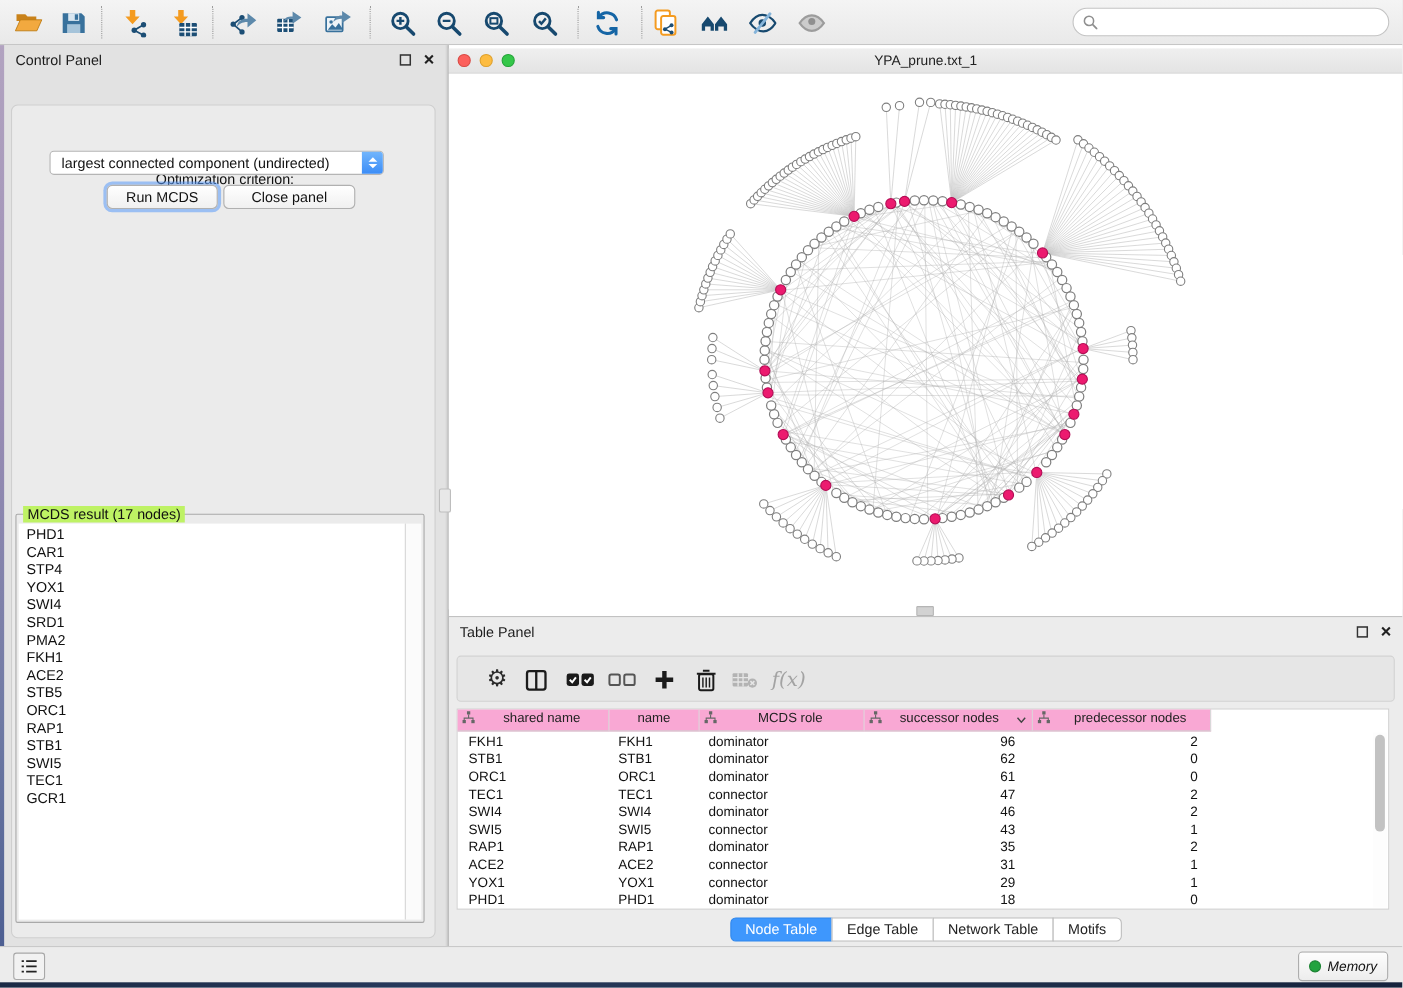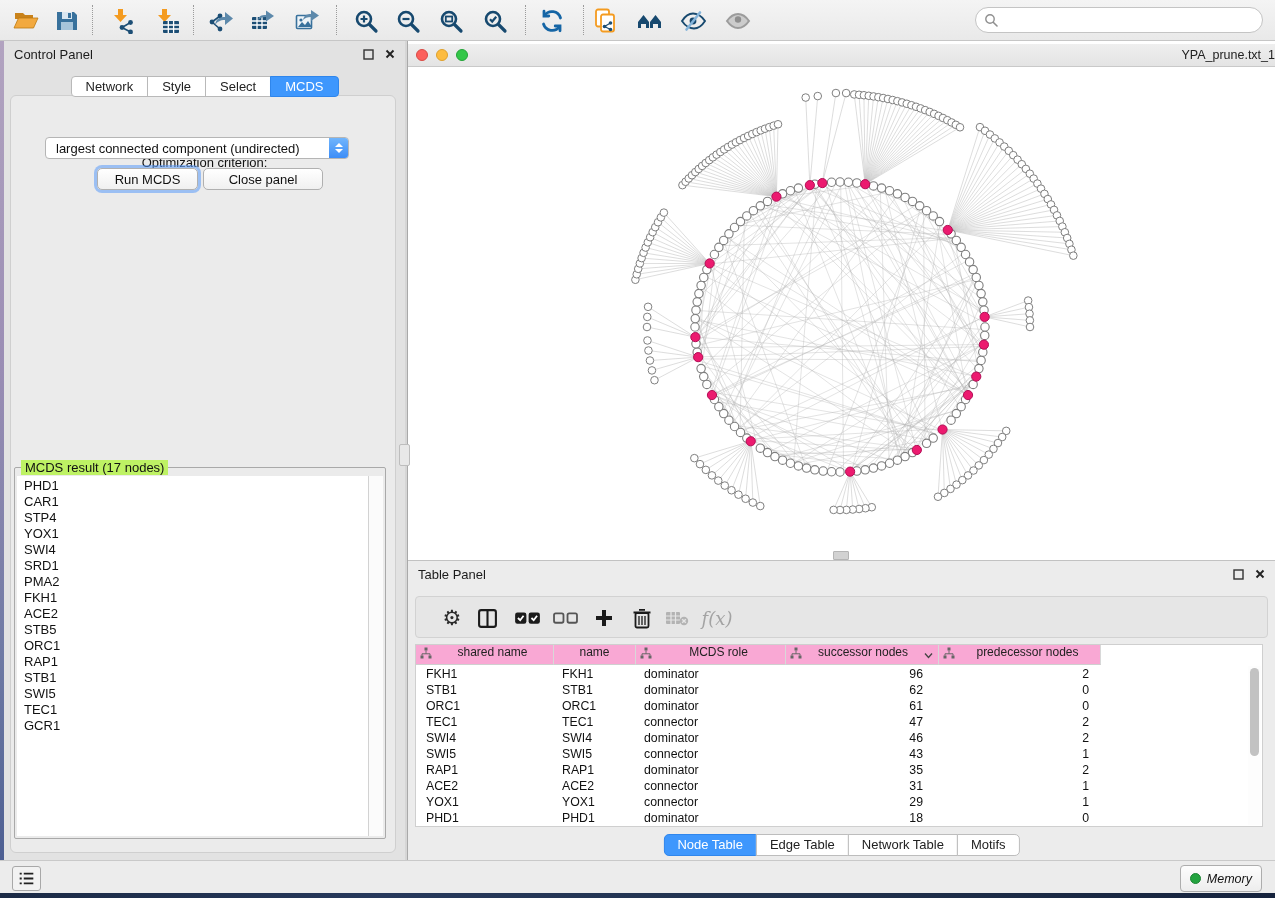--- a/index.html
+++ b/index.html
@@ -55,21 +55,21 @@
   #v-splitter{position:absolute;left:405px;top:41px;width:3px;height:819px;background:#d6d6d6;border-right:1px solid #a9a9a9;box-sizing:border-box;}
   #v-handle{position:absolute;left:399px;top:444px;width:9px;height:20px;background:#e8e8e8;border:1px solid #bdbdbd;border-radius:2px;z-index:5;}
 
   
   #network-window{position:absolute;left:408px;top:41px;width:867px;height:519px;background:#fff;}
   #net-titlebar{position:absolute;left:0;top:3px;width:100%;height:23px;background:linear-gradient(#efefef,#e4e4e4);border-bottom:1px solid #c9c9c9;box-sizing:border-box;}
   .traffic{position:absolute;top:5px;width:12px;height:12px;border-radius:50%;box-sizing:border-box;}
   #tl-red{left:8px;background:#fc605c;border:1px solid #d94a44;}
   #tl-yellow{left:28px;background:#fdbc40;border:1px solid #dfa12c;}
   #tl-green{left:48px;background:#34c749;border:1px solid #23a438;}
-  #net-title{position:absolute;left:0;top:0;width:100%;height:22px;text-align:right;font-size:12.5px;line-height:22px;color:#222;}
+  #net-title{position:absolute;left:0;top:0;width:100%;height:22px;text-align:center;font-size:12.5px;line-height:22px;color:#222;}
   #net-canvas{position:absolute;left:0;top:26px;width:867px;height:487px;background:#fff;}
   #net-divider-handle{position:absolute;left:425px;top:551px;width:14px;height:7px;background:#d2d2d2;border:1px solid #b5b5b5;border-radius:1px;}
 
   
   #table-panel{position:absolute;left:408px;top:560px;width:867px;height:300px;background:#ececec;border-top:1px solid #c2c2c2;box-sizing:border-box;}
   #tp-toolbar{position:absolute;left:7px;top:35px;width:853px;height:42px;background:#e6e6e6;border:1px solid #d2d2d2;border-radius:4px;box-sizing:border-box;}
   .tp-icon{position:absolute;top:8px;width:28px;height:26px;display:flex;align-items:center;justify-content:center;}
   .tp-icon.gear{font-size:21px;color:#2b2b2b;line-height:26px;}
   .tp-icon.fx{font-family:"DejaVu Serif","Liberation Serif",serif;font-style:italic;font-size:18px;color:#a3a3a3;}
 
@@ -261,26 +261,20 @@
             </svg>
           </span>
         <span>
             <svg width="10" height="10" viewBox="0 0 10 10">
               <path d="M1.5 1.5l7 7M8.5 1.5l-7 7" stroke="#222" stroke-width="1.9"></path>
             </svg>
           </span>
       </span>
     </div>
 
-    <div id="cp-tabs">
-        <div class="cp-tab">Network</div>
-        <div class="cp-tab">Style</div>
-        <div class="cp-tab">Select</div>
-        <div class="cp-tab active">MCDS</div>
-      </div>
 
     <div id="cp-card"></div>
     <div id="opt-label">Optimization criterion:</div>
     <div id="criterion-select">
       <span class="sel-text">largest connected component (undirected)</span>
       <span class="sel-stepper">
           <i class="up"></i>
           <i class="down"></i>
         </span>
     </div>

